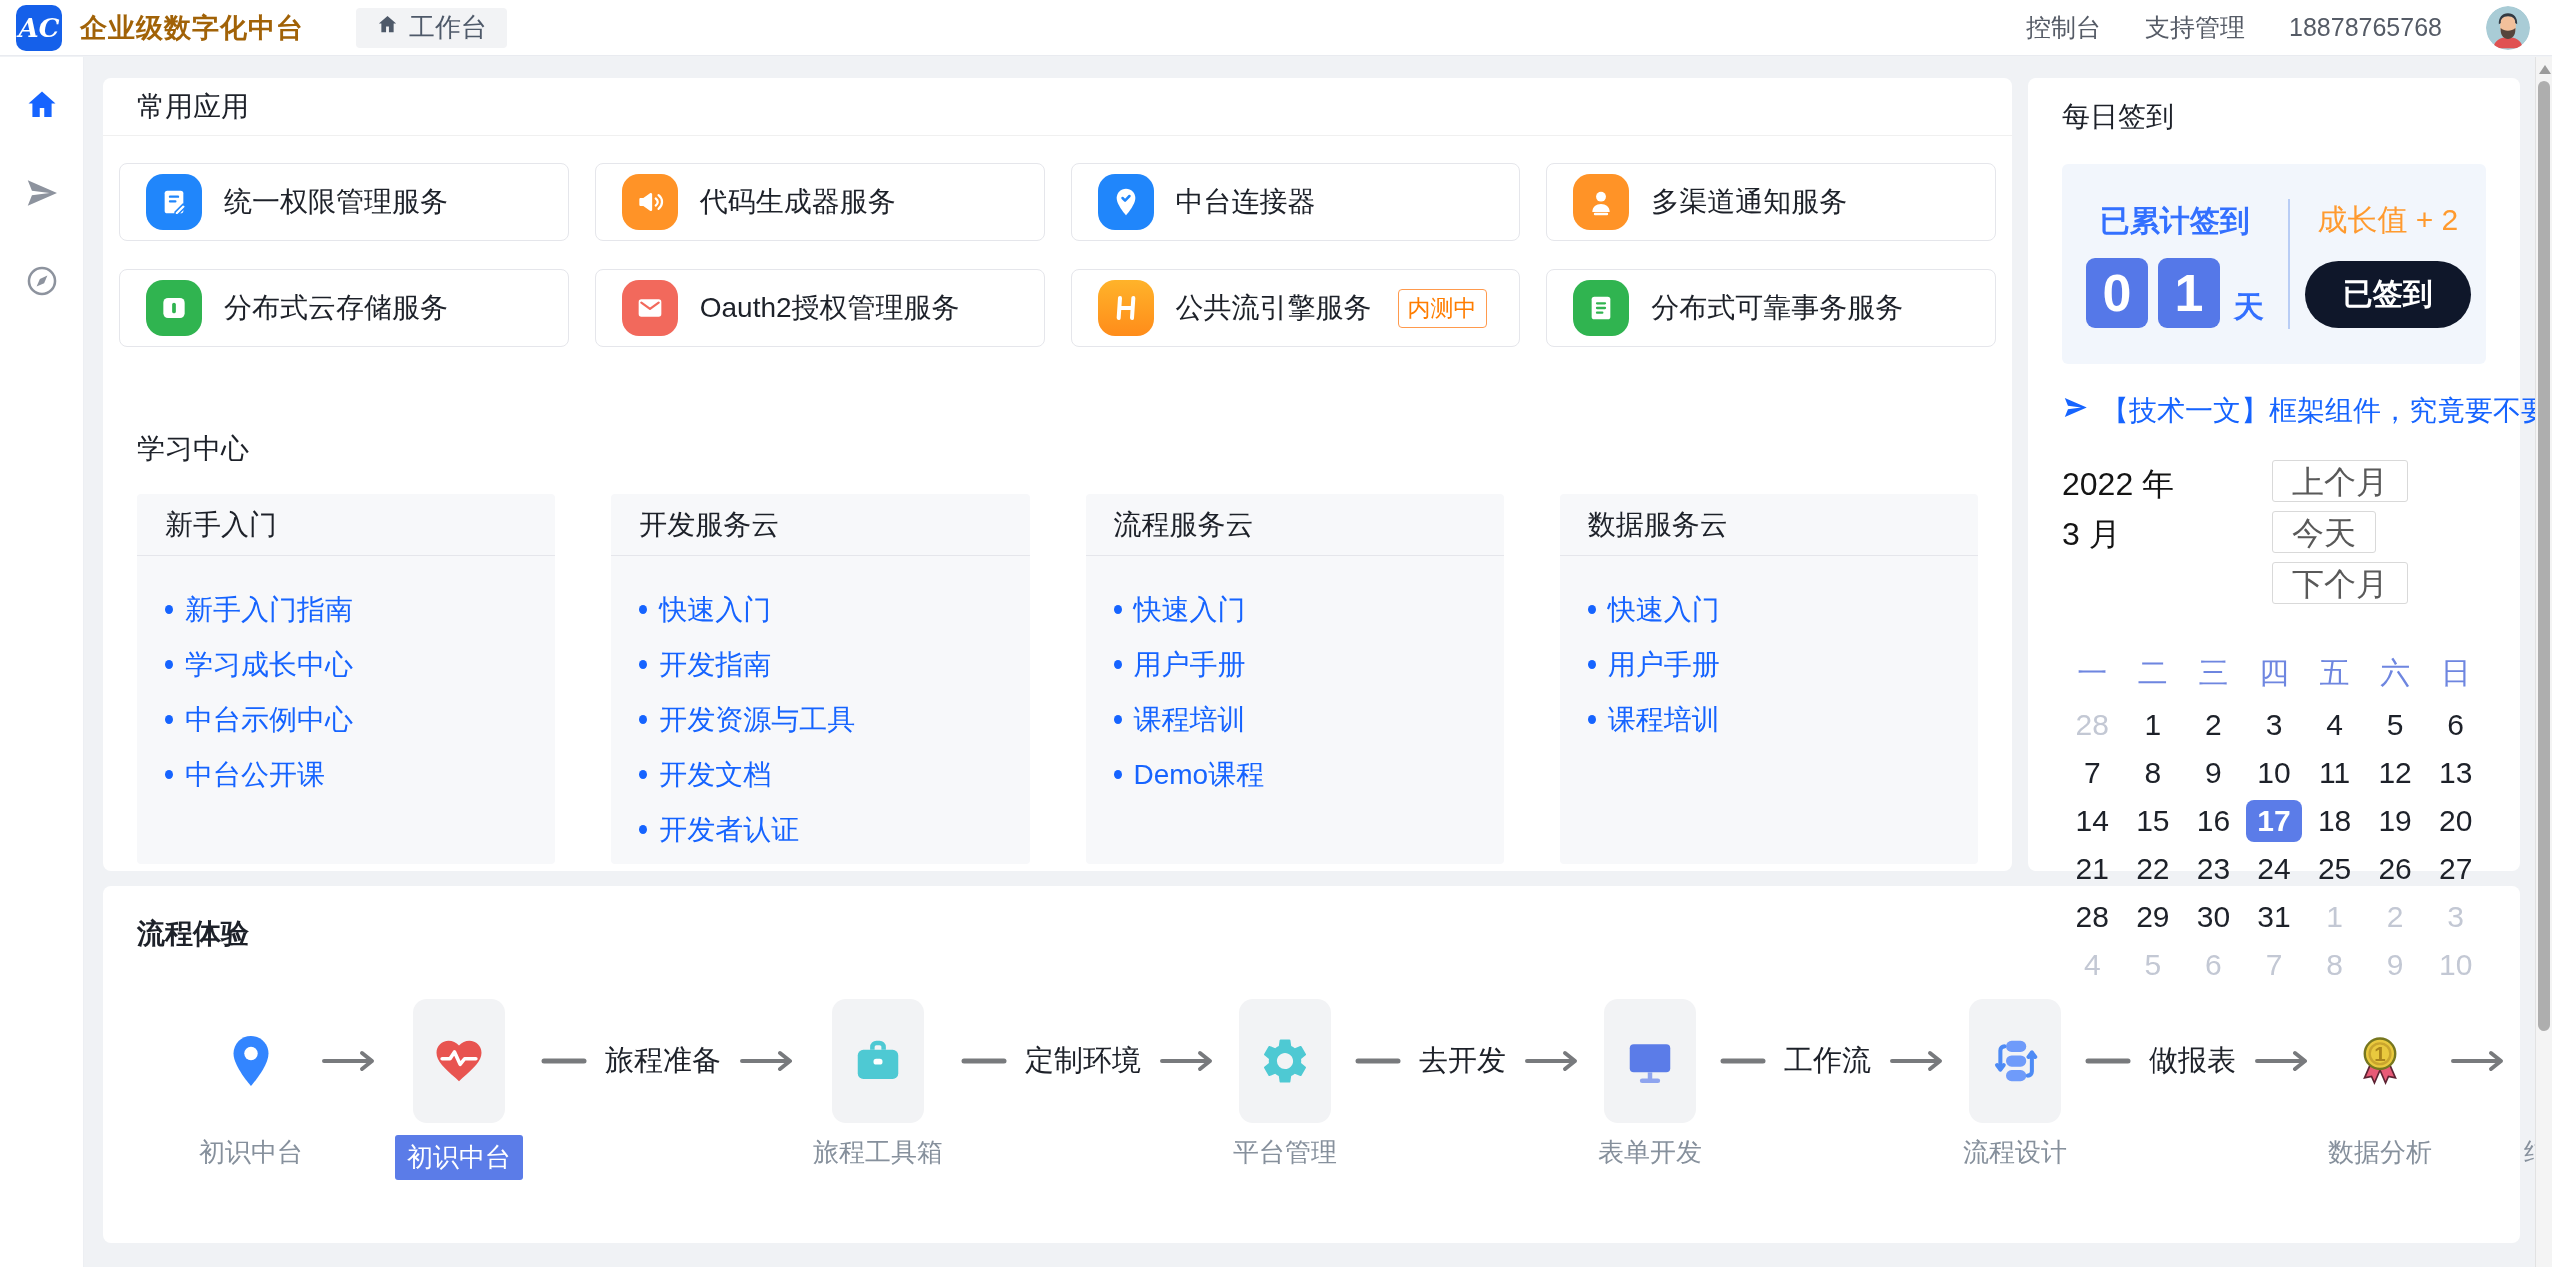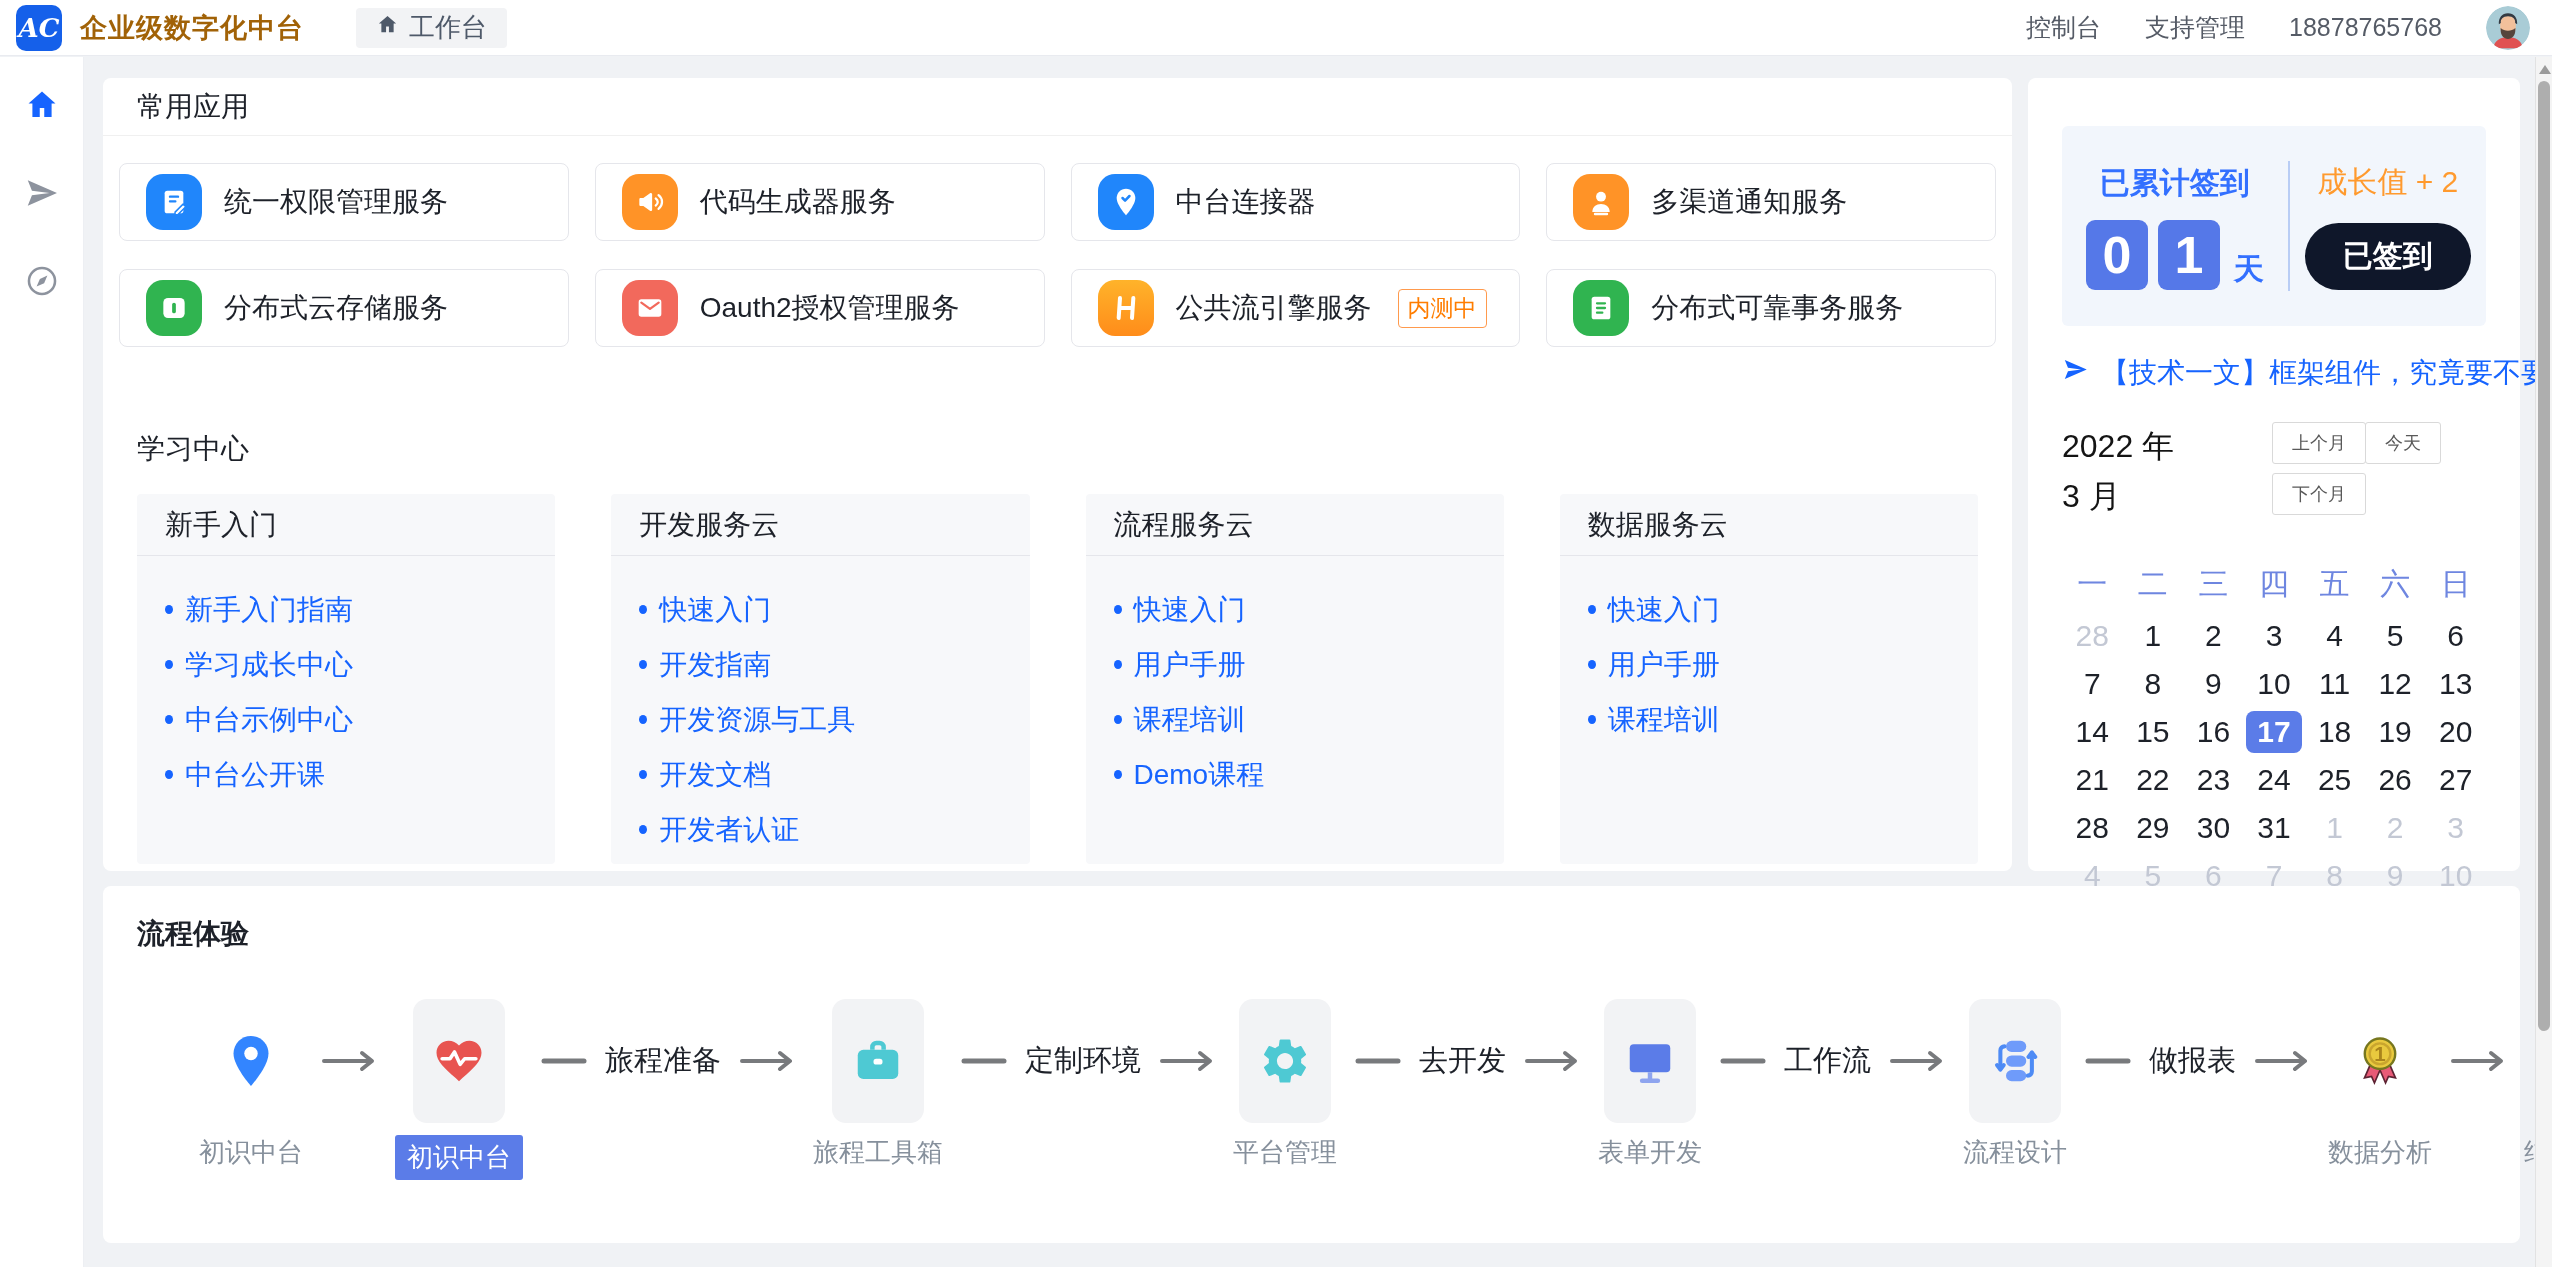--- a/index.html
+++ b/index.html
@@ -69,21 +69,21 @@
   .si-div { width:2px; height:130px; background:#b9cdf5; }
   .si-right { flex:1; display:flex; flex-direction:column; align-items:center; gap:20px; }
   .growth { font-size:30px; font-weight:normal; color:#ff9a2e; }
   .signed-btn { background:#0f172a; color:#fff; border:none; font-size:30px; font-weight:bold; padding:13px 38px; border-radius:40px; cursor:pointer; }
   .article { margin-top:28px; display:flex; align-items:center; gap:12px; color:#1664ff; font-size:28px; font-weight:500; cursor:pointer; white-space:nowrap; }
 
   
   .cal-head { margin-top:30px; display:flex; justify-content:space-between; }
   .cal-title { width:135px; font-size:32px; color:#141414; line-height:1.55; }
   .cal-btns { width:214px; display:flex; flex-wrap:wrap; align-content:flex-start; }
-  .cal-btn { height:42px; padding:0 19px; background:#fff; border:1px solid #d9d9d9; border-radius:3px; font-size:18px; color:#595959; cursor:pointer; margin:0 -1px 9px 0; font-family:inherit; }
+  .cal-btn { height:42px; padding:0 19px; background:#fff; border:1px solid #d9d9d9; border-radius:3px; font-size:32px; color:#595959; cursor:pointer; margin:0 -1px 9px 0; font-family:inherit; }
   .weekdays { margin-top:40px; display:grid; grid-template-columns:repeat(7,1fr); }
   .weekdays span { text-align:center; font-size:30px; color:#6e86e0; }
   .days { margin-top:10px; display:grid; grid-template-columns:repeat(7,1fr); row-gap:6px; }
   .day { height:42px; display:flex; align-items:center; justify-content:center; font-size:30px; color:#1d2129; cursor:pointer; }
   .day.out { color:#c3c8d4; }
   .day.selected { background:#5b7ce8; color:#fff; border-radius:8px; font-weight:bold; margin:0 2px; }
 
   
   .scrollbar { position:absolute; top:57px; right:0; bottom:0; width:17px; background:#f4f4f4; border-left:1px solid #e2e2e2; }
   .sb-up { position:absolute; top:8px; left:3px; width:0; height:0; border-left:6px solid transparent; border-right:6px solid transparent; border-bottom:9px solid #9b9b9b; }
@@ -463,20 +463,21 @@
               </g>
               <path d="M7.6 16.4c-1.6-.3-3.4.7-4 2.1-.4 1 .2 1.9 1.2 1.9 1.7 0 3-1.3 2.8-4z" fill="#ff9a2e"></path>
             </svg>
           </div>
           <div class="step-label">结束旅程</div>
         </div>
       </div>
   </section>
 
   <aside class="card right-panel">
+    <div class="sec-title">每日签到</div>
 
     <div class="signin-box">
       <div class="si-left">
         <div class="si-acc">已累计签到</div>
         <div class="digits">
           <div class="digit">0</div>
           <div class="digit">1</div>
           <div class="unit">天</div>
         </div>
       </div>

